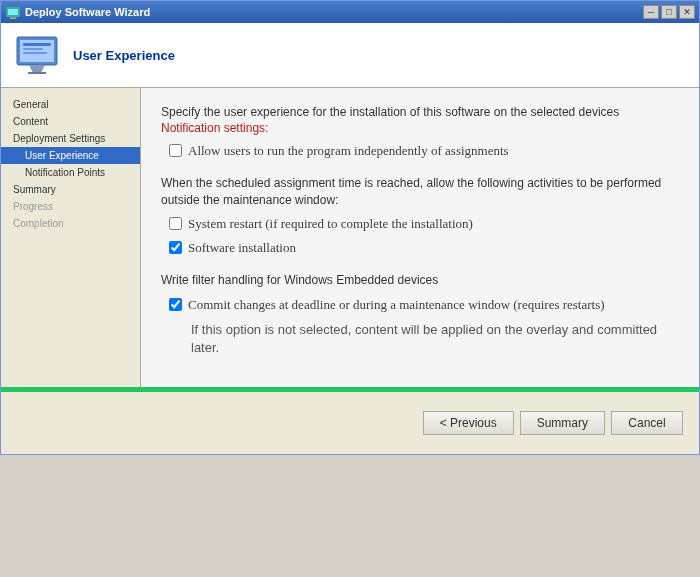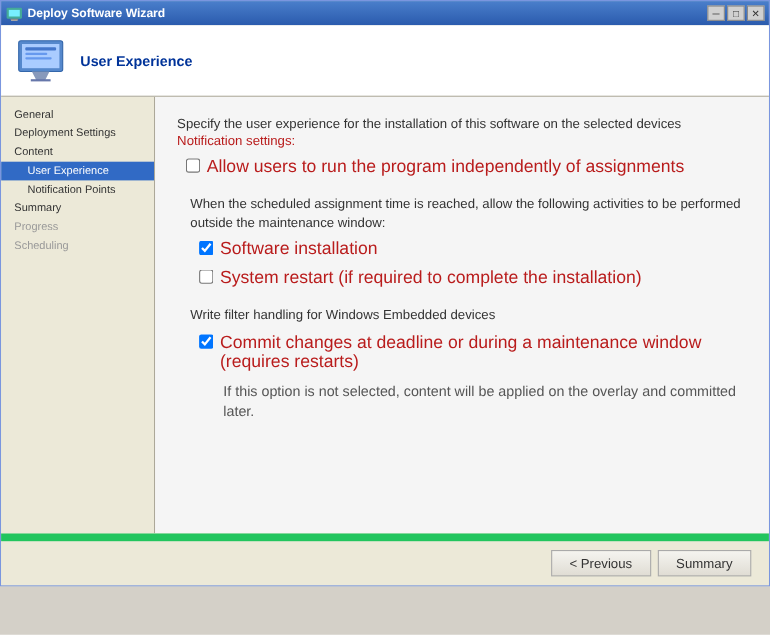--- a/index.html
+++ b/index.html
@@ -7,21 +7,21 @@
       font-family: 'Segoe UI', Tahoma, Geneva, Verdana, sans-serif;
       font-size: 12px;
       background: #d4d0c8;
       width: 700px;
       height: 577px;
       overflow: hidden;
     }
 
     .window {
       width: 700px;
-      height: 533px;
+      height: 455px;
       border: 1px solid #7a96df;
       display: flex;
       flex-direction: column;
       background: #ece9d8;
     }
 
     .title-bar {
       background: linear-gradient(to bottom, #4a7fcb 0%, #2a5aad 100%);
       height: 22px;
       display: flex;
@@ -148,47 +148,48 @@
       margin-bottom: 8px;
       padding-left: 8px;
     }
 
     .checkbox-row input[type="checkbox"] {
       margin-top: 1px;
       flex-shrink: 0;
     }
 
     .checkbox-row label {
-      font-size: 16px;
-      color: #b91c1c;
+      font-size: 13px;
+      color: #404040;
+      font-family: Liberation Serif, serif;
     }
 
     .divider-section {
-      margin: 16px 0 8px 12px;
+      margin: 16px 0 8px 0;
     }
 
     .section-text {
       font-size: 12px;
       color: #333;
       margin-bottom: 8px;
       line-height: 1.4;
     }
 
     .info-text {
       font-size: 13px;
       color: #555;
       padding-left: 30px;
       margin-top: 4px;
       line-height: 1.4;
     }
 
     .footer {
       background: #ece9d8;
-      border-top: 7px solid #22c55e;
-      padding: 8px 16px;
+      border-top: 5px solid #22c55e;
+      padding: 19px 16px;
       display: flex;
       justify-content: flex-end;
       gap: 6px;
       align-items: center;
     }
 
     .footer-btn {
       padding: 4px 16px;
       min-width: 72px;
       background: linear-gradient(to bottom, #f5f4f0 0%, #e0ddd4 100%);
@@ -233,63 +234,64 @@
       <rect x="10" y="17" width="20" height="2" fill="#6699ee" rx="1"></rect>
       <rect x="10" y="21" width="24" height="2" fill="#6699ee" rx="1"></rect>
     </svg>
     <span class="header-title">User Experience</span>
   </div>
 
   <div class="main-area">
 
     <div class="sidebar">
       <div class="sidebar-item">General</div>
+      <div class="sidebar-item">Content</div>
       <div class="sidebar-item">Deployment Settings</div>
-      <div class="sidebar-item">Content</div>
       <div class="sidebar-item sub active">User Experience</div>
       <div class="sidebar-item sub">Notification Points</div>
       <div class="sidebar-item">Summary</div>
       <div class="sidebar-item disabled">Progress</div>
-      <div class="sidebar-item disabled">Scheduling</div>
+      <div class="sidebar-item disabled">Completion</div>
     </div>
 
     <div class="content-area">
       <div class="content-description">Specify the user experience for the installation of this software on the selected devices</div>
 
       <div class="section-label">Notification settings:</div>
 
       <div class="checkbox-row">
         <input type="checkbox" id="cb1" style="">
         <label for="cb1">Allow users to run the program independently of assignments</label>
       </div>
 
       <div class="divider-section">
         <div class="section-text">When the scheduled assignment time is reached, allow the following activities to be performed outside the maintenance window:</div>
 
         <div class="checkbox-row">
+          <input type="checkbox" id="cb3" style="">
+          <label for="cb3">System restart (if required to complete the installation)</label>
+        </div>
+
+        <div class="checkbox-row">
           <input type="checkbox" id="cb2" checked="" style="">
           <label for="cb2">Software installation</label>
-        </div>
-
-        <div class="checkbox-row">
-          <input type="checkbox" id="cb3" style="">
-          <label for="cb3">System restart (if required to complete the installation)</label>
         </div>
       </div>
 
       <div class="divider-section">
         <div class="section-text">Write filter handling for Windows Embedded devices</div>
 
         <div class="checkbox-row">
           <input type="checkbox" id="cb4" checked="" style="">
           <label for="cb4">Commit changes at deadline or during a maintenance window (requires restarts)</label>
         </div>
 
         <div class="info-text">If this option is not selected, content will be applied on the overlay and committed later.</div>
       </div>
     </div>
   </div>
 
   <div class="footer">
     <button class="footer-btn">&lt; Previous</button>
     <button class="footer-btn">Summary</button>
+    <button class="footer-btn">Cancel</button>
   </div>
 </div>
 
 </body></html>

